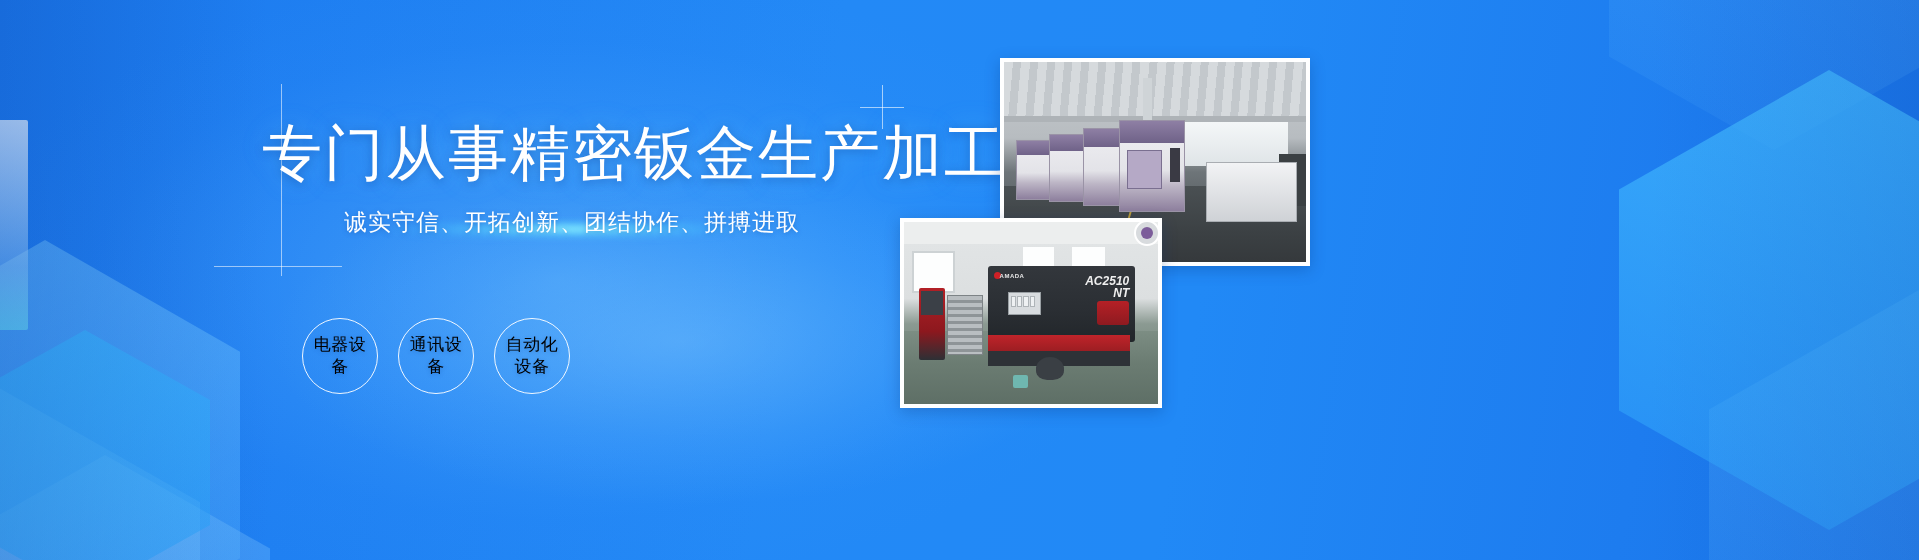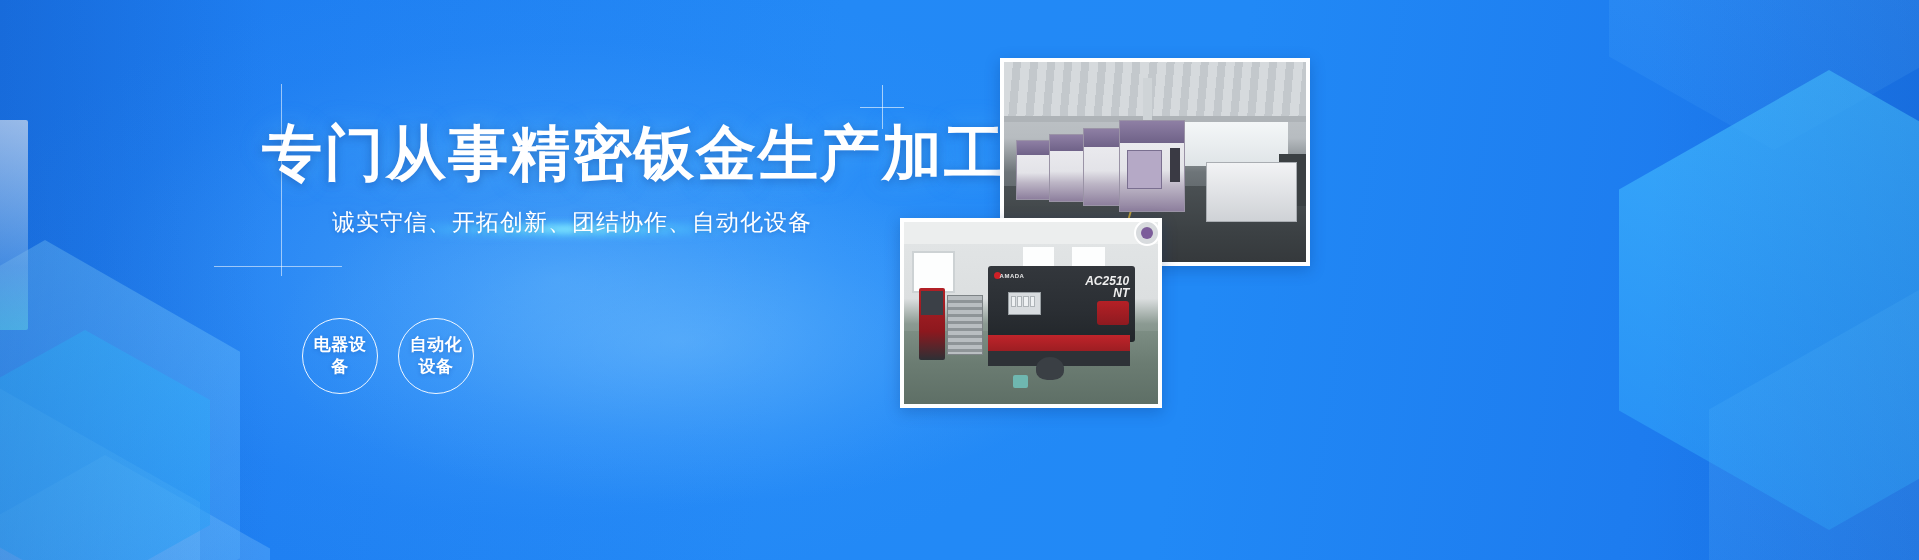--- a/index.html
+++ b/index.html
@@ -81,21 +81,21 @@
   .hline{position:absolute;left:214px;top:266px;width:128px;height:1px;background:rgba(255,255,255,.55);}
   .plus{position:absolute;left:860px;top:85px;width:44px;height:44px;}
   .plus i{position:absolute;background:rgba(255,255,255,.6);display:block;}
   .plus i.v{left:22px;top:0;width:1px;height:44px;}
   .plus i.h{left:0;top:22px;width:44px;height:1px;}
 
   
   .headline{
     position:absolute;left:262px;top:118px;width:620px;
     text-align:center;
-    font-size:60px;line-height:72px;font-weight:bold;letter-spacing:2px;
+    font-size:60px;line-height:72px;font-weight:normal;letter-spacing:2px;
     color:#ffffff;white-space:nowrap;
     text-shadow:0 2px 10px rgba(10,60,150,.45),0 0 26px rgba(120,220,255,.35);
   }
   .headline-glow{
     position:absolute;left:330px;top:222px;width:480px;height:16px;
     background:radial-gradient(ellipse 52% 95% at 50% 45%,rgba(150,245,255,.95) 0%,rgba(100,225,255,.60) 28%,rgba(70,200,255,.22) 55%,rgba(60,180,255,0) 78%);
     filter:blur(3px);
     pointer-events:none;
   }
   .subtitle{
@@ -109,24 +109,23 @@
   
   .circles{
     position:absolute;left:302px;top:318px;
     display:flex;gap:20px;align-items:flex-start;
   }
   .circle{
     width:76px;height:76px;border-radius:50%;
     border:1px solid rgba(255,255,255,.92);
     display:flex;align-items:center;justify-content:center;
     text-align:center;
-    color:#ffffff;font-size:17px;line-height:22px;letter-spacing:.5px;
+    color:#000000;font-size:17px;line-height:22px;letter-spacing:.5px;
     padding:0 8px;
     text-shadow:0 1px 4px rgba(10,60,150,.3);
-    font-weight:bold;
   }
 
   
   .photo{
     position:absolute;
     background:#fff;
     box-shadow:0 4px 14px rgba(6,45,120,.28);
     overflow:hidden;
   }
   .photo .inner{position:absolute;inset:4px;overflow:hidden;background:#8d949a;}
@@ -196,25 +195,28 @@
 
   <div class="vline"></div>
   <div class="hline"></div>
   <div class="plus">
     <i class="v"></i>
     <i class="h"></i>
   </div>
 
   <div class="headline">专门从事精密钣金生产加工</div>
   <div class="headline-glow"></div>
-  <div class="subtitle">诚实守信、开拓创新、团结协作、自动化设备</div>
+  <div class="subtitle">诚实守信、开拓创新、团结协作、拼搏进取</div>
 
   <div class="circles">
     <div class="circle">
       <span>电器设备</span>
+    </div>
+    <div class="circle">
+      <span>通讯设备</span>
     </div>
     <div class="circle">
       <span>自动化设备</span>
     </div>
   </div>
 
   <div class="photo" id="photo-top">
     <div class="inner">
       <div class="scene-a">
         <div class="sa-ceiling"></div>

